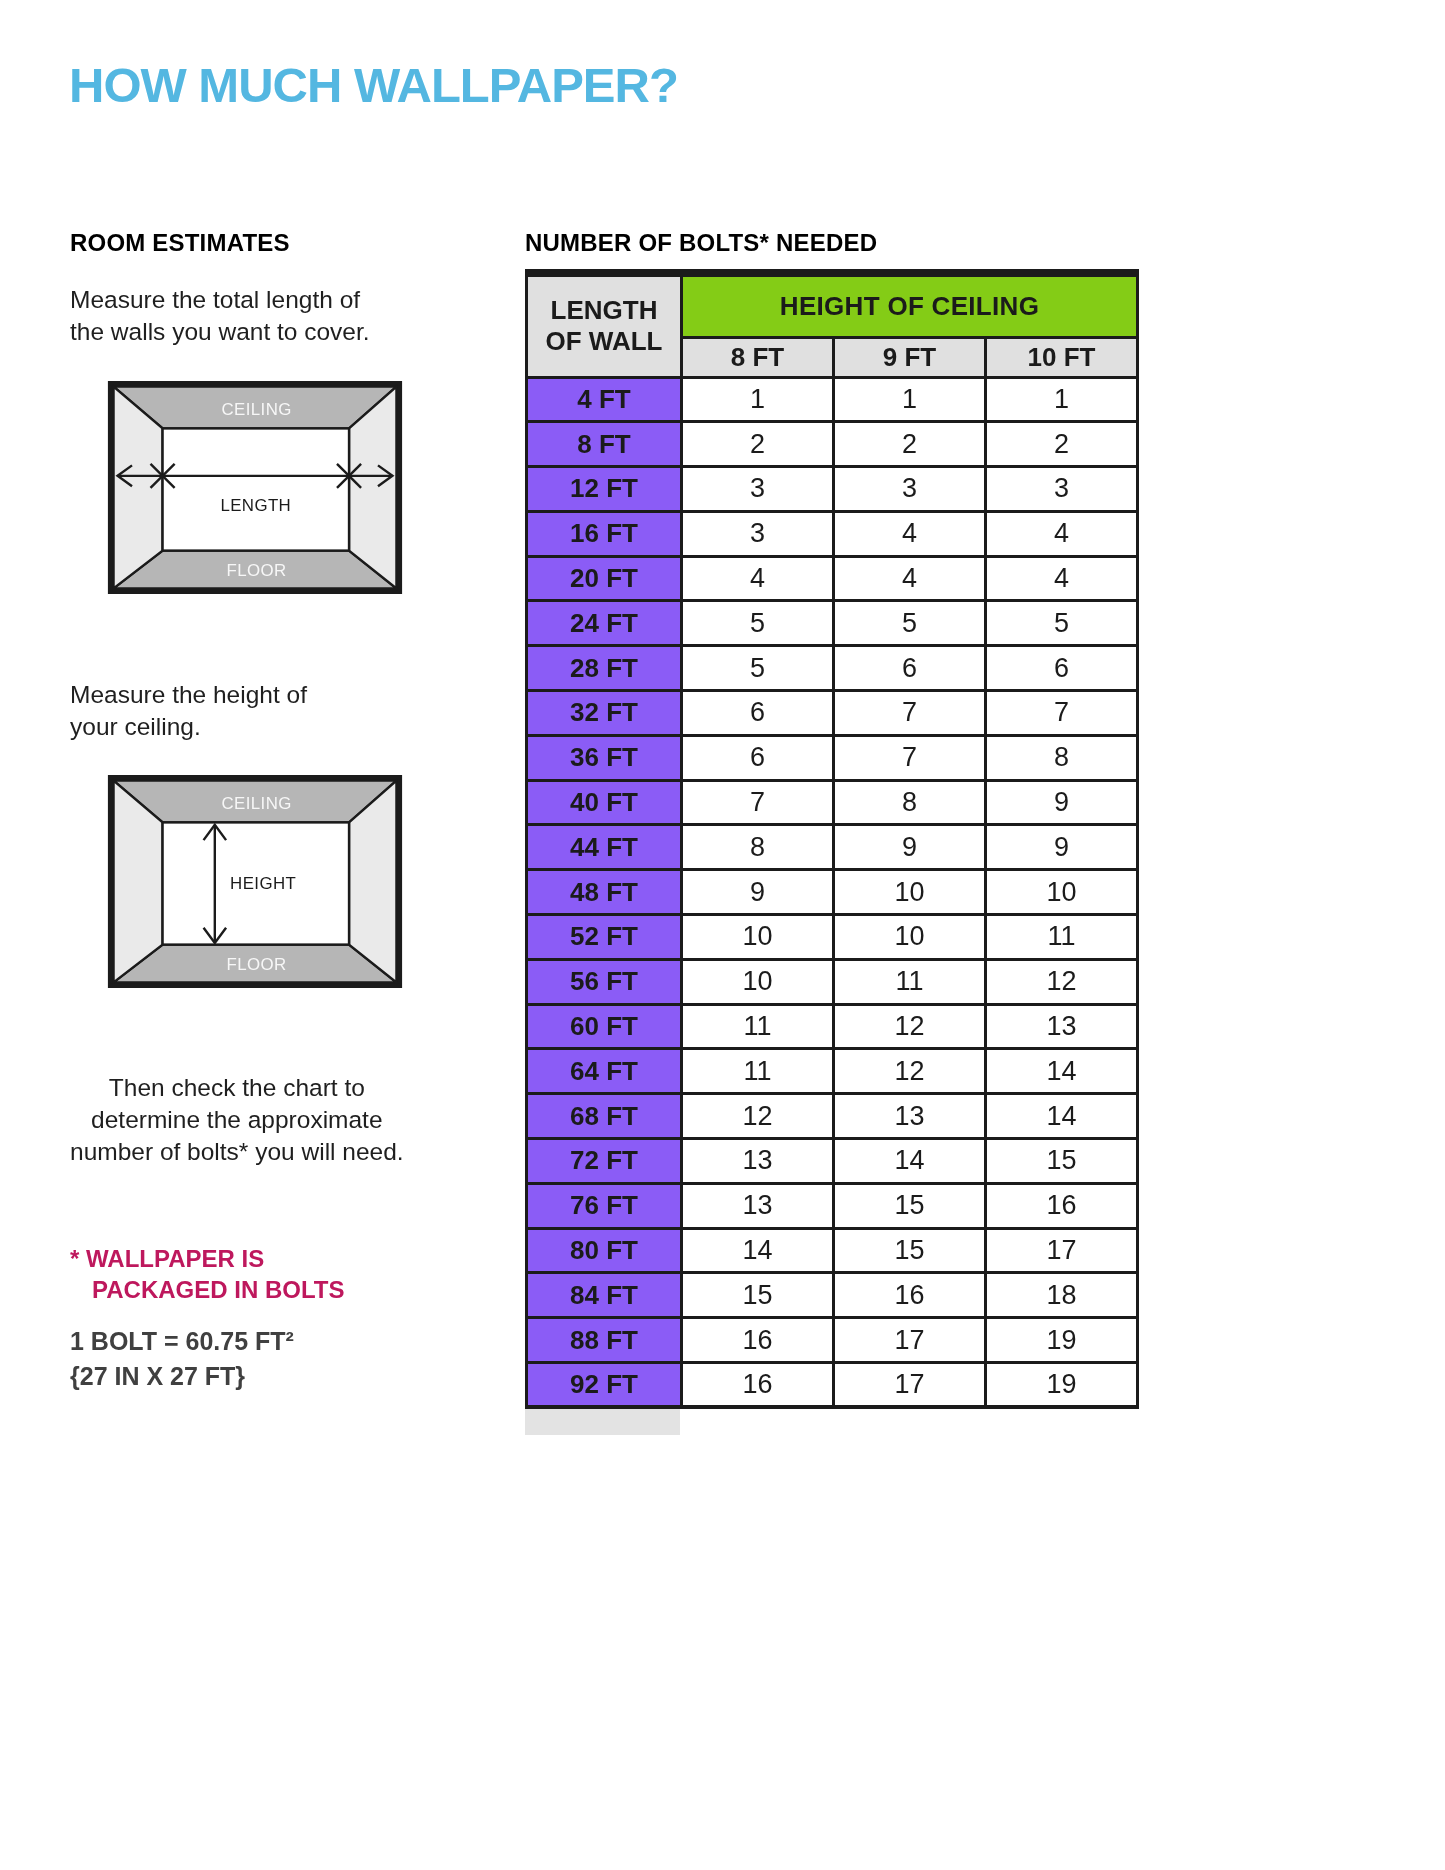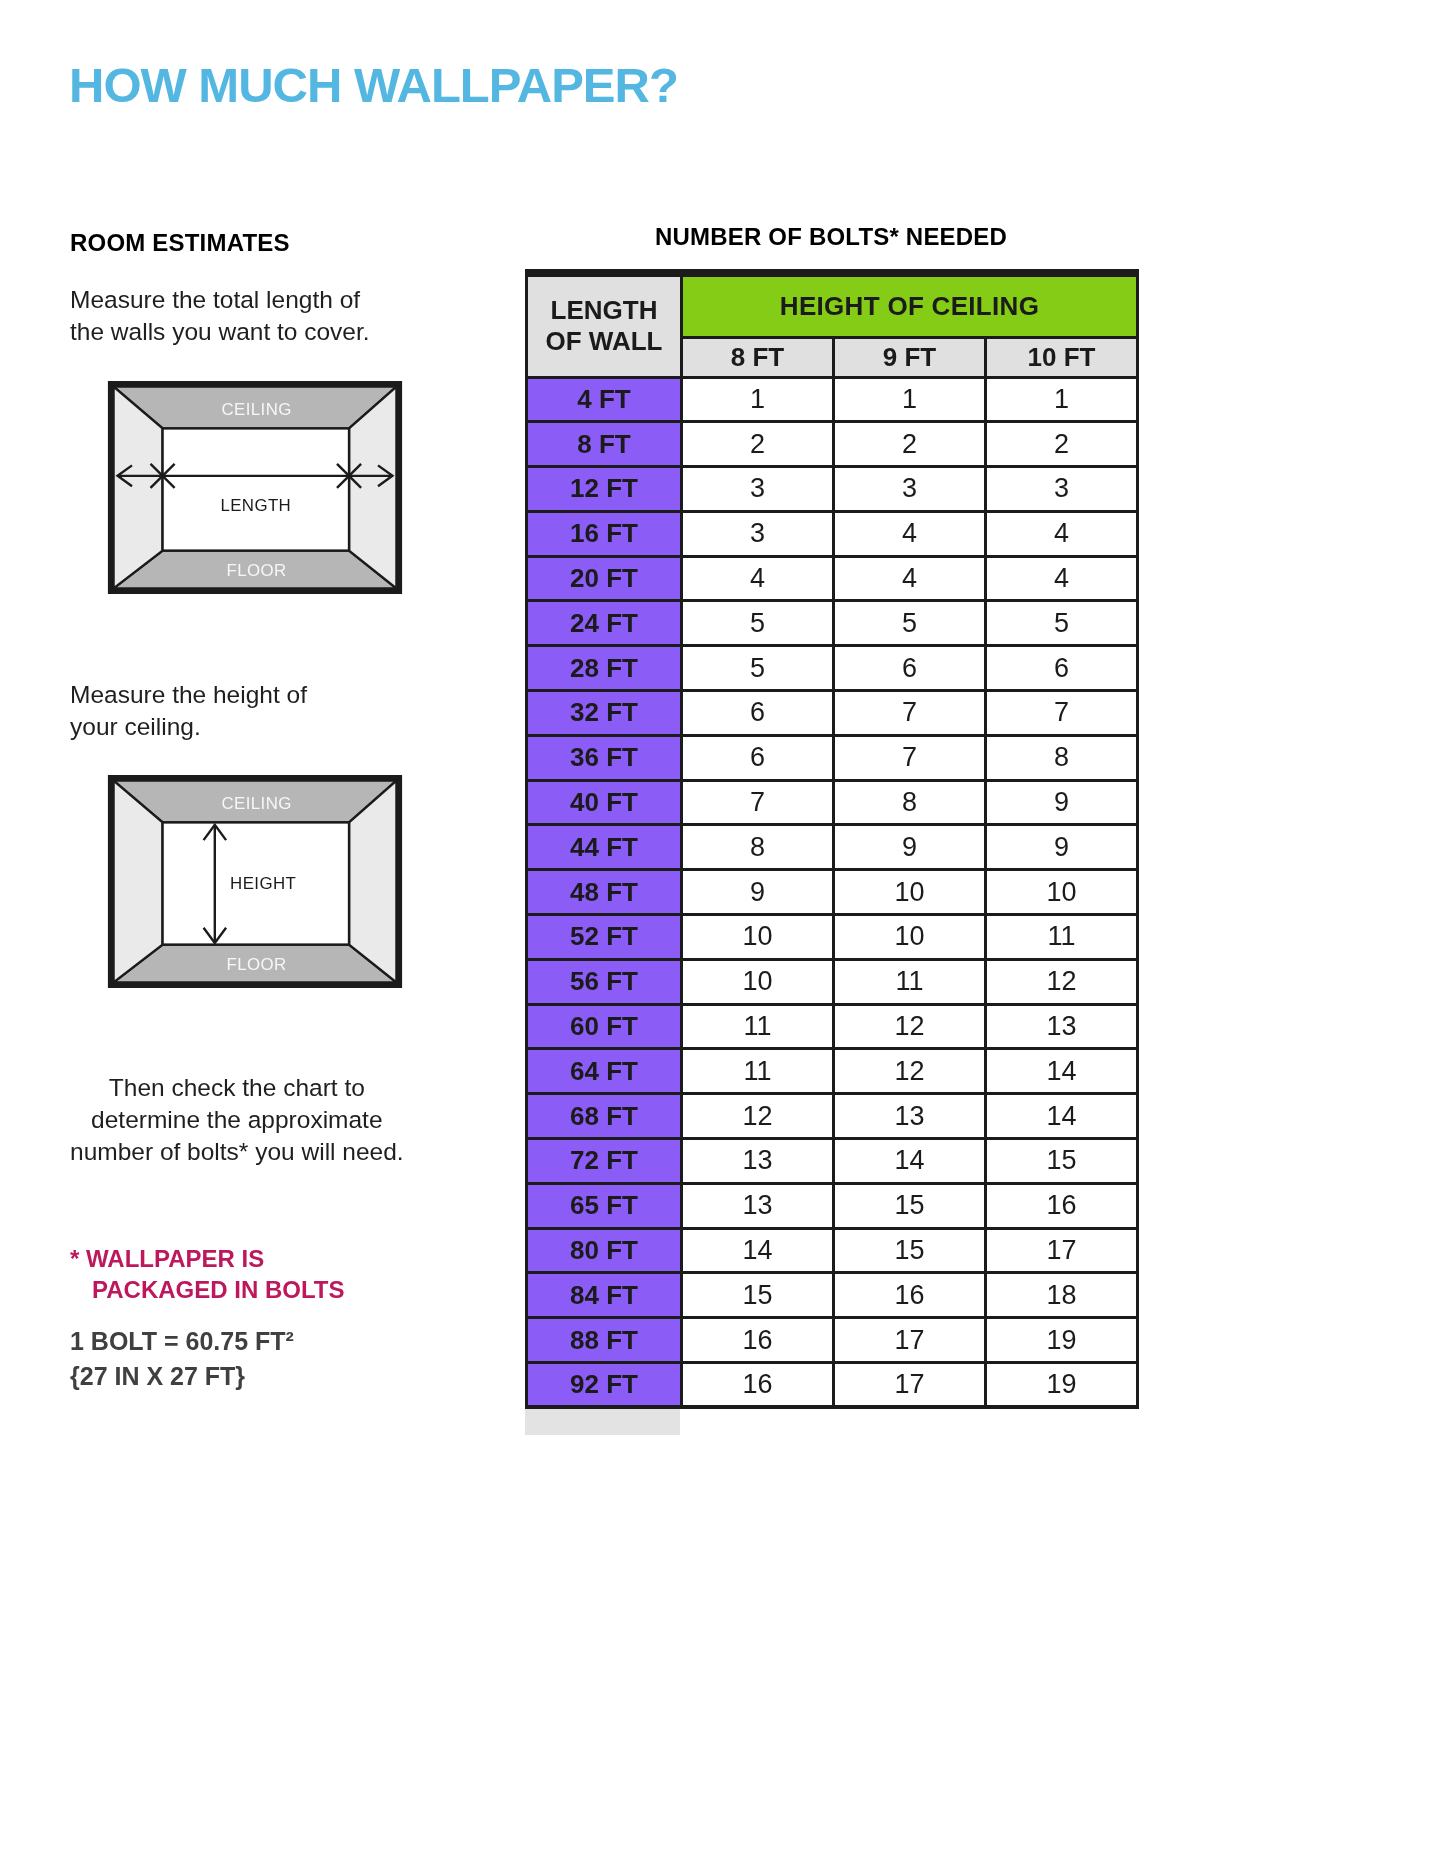--- a/index.html
+++ b/index.html
@@ -15,21 +15,21 @@
     position: absolute; left: 69px; top: 57px;
     font-size: 49px; font-weight: bold; letter-spacing: -1px;
     color: #54b7e1; white-space: nowrap;
   }
 
   .section-heading {
     position: absolute; font-size: 24px; font-weight: bold;
     color: #000000; letter-spacing: 0.2px; white-space: nowrap;
   }
   .heading-left { left: 70px; top: 229px; }
-  .heading-table { left: 525px; top: 223px; width: 612px; text-align: center; }
+  .heading-table { left: 525px; top: 229px; width: 612px; text-align: left; }
 
   .para {
     position: absolute; left: 70px;
     font-size: 24.5px; line-height: 32px; color: #1f1f1f;
   }
   .para-1 { top: 284px; }
   .para-2 { top: 679px; }
   .para-3 { top: 1072px; text-align: center; }
 
   .footnote {
@@ -290,21 +290,21 @@
           <td class="val">13</td>
           <td class="val">14</td>
         </tr>
         <tr>
           <th class="row-label">72 FT</th>
           <td class="val">13</td>
           <td class="val">14</td>
           <td class="val">15</td>
         </tr>
         <tr>
-          <th class="row-label">65 FT</th>
+          <th class="row-label">76 FT</th>
           <td class="val">13</td>
           <td class="val">15</td>
           <td class="val">16</td>
         </tr>
         <tr>
           <th class="row-label">80 FT</th>
           <td class="val">14</td>
           <td class="val">15</td>
           <td class="val">17</td>
         </tr>

